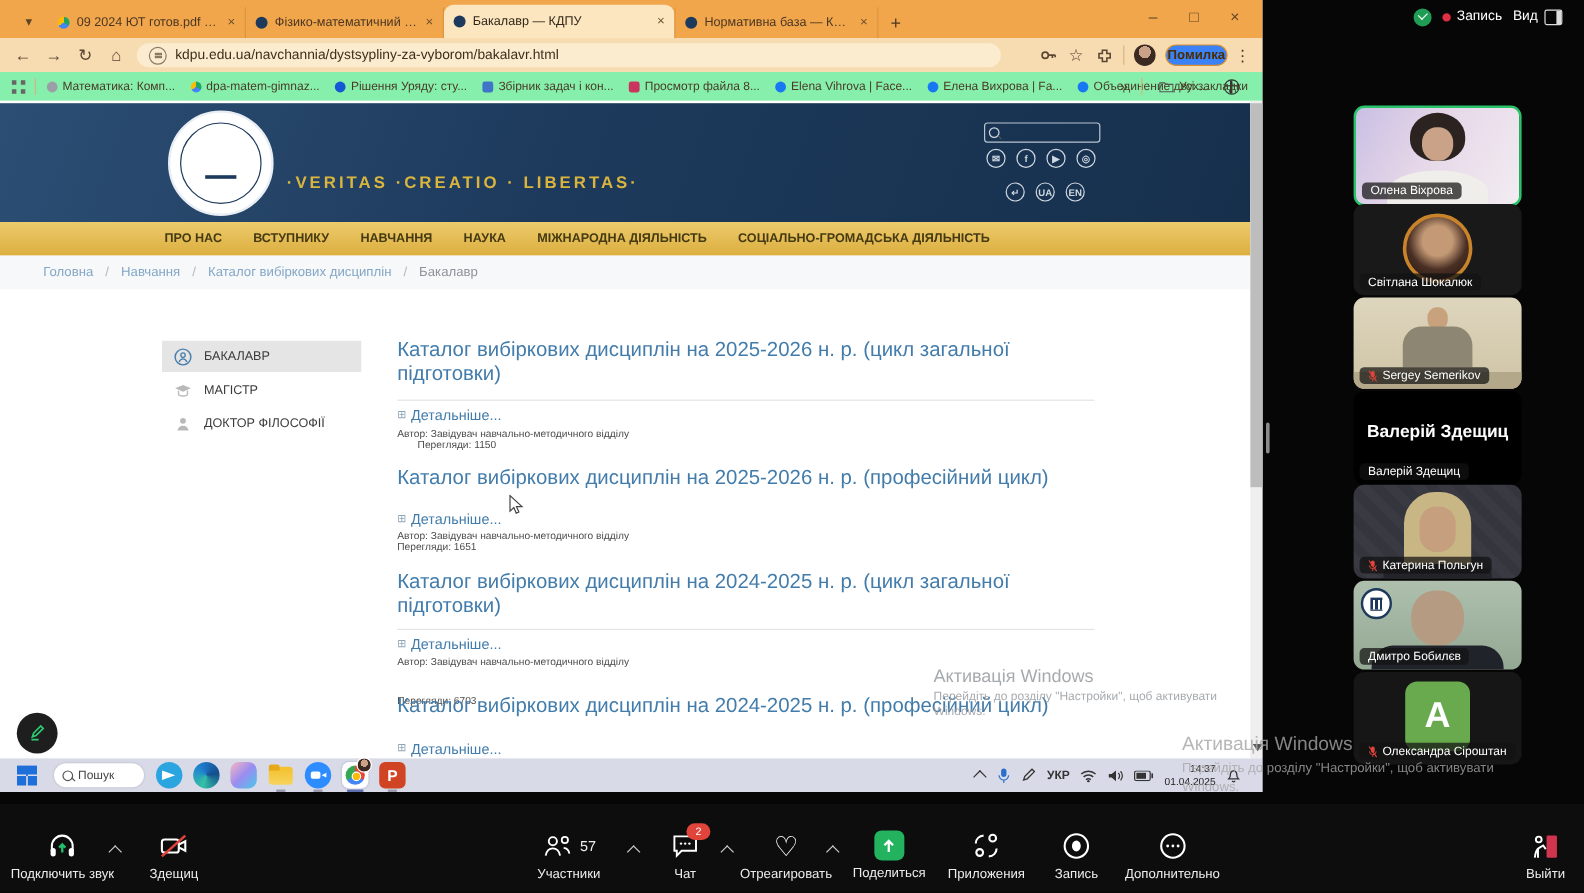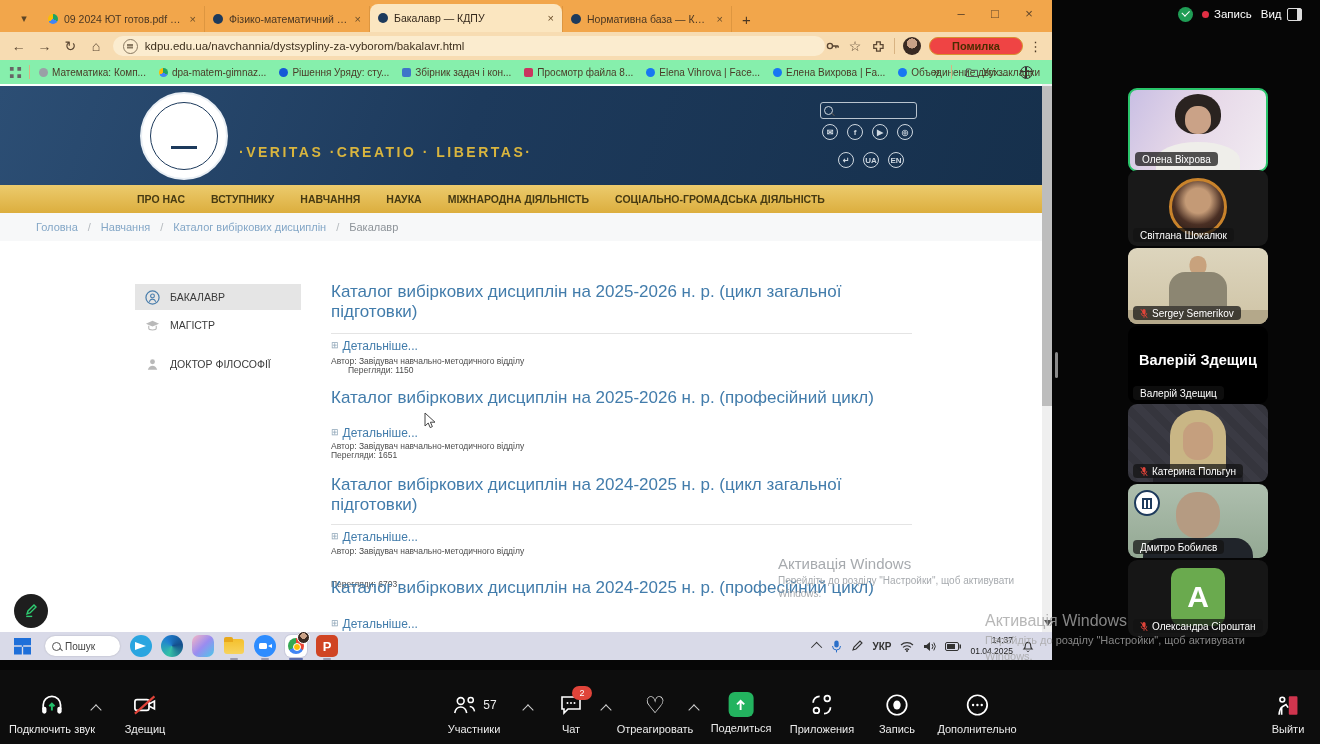--- a/index.html
+++ b/index.html
@@ -16,22 +16,22 @@
   .tab .t-title{white-space:nowrap;overflow:hidden;text-overflow:ellipsis;flex:1;}
   .tab .t-close{font-size:11px;color:#6b4e2a;flex:0 0 auto;}
   .tab.active{background:#fbe6c0;border-radius:8px 8px 0 0;border-right:none;color:#33271a;height:28px;}
   .favdot{width:10px;height:10px;border-radius:3px;flex:0 0 auto;}
   .winctl{top:6px;font-size:13px;color:#5f452a;width:30px;text-align:center;}
   .toolrow{left:0;top:32px;width:1052px;height:28px;background:#f7dcb2;display:flex;align-items:center;}
   .navglyph{font-size:14px;color:#5a4632;width:26px;text-align:center;}
   .urlpill{height:20px;background:#fbeccf;border-radius:11px;display:flex;align-items:center;
            padding:0 10px;gap:7px;width:700px;margin-left:4px;}
   .urltext{font-size:11.5px;color:#3d2f1d;}
-  .errbtn{background:#ef4444;border:1px solid #d98f2e;color:#4a2c00;font-size:11px;font-weight:bold;
-          border-radius:12px;padding:2px 22px;}
+  .errbtn{background:#3b82f6;border:1px solid #d98f2e;color:#4a2c00;font-size:11px;font-weight:bold;
+          border-radius:12px;padding:2px 1px;}
   .bmrow{left:0;top:60px;width:1052px;height:24px;background:#86efac;display:flex;align-items:center;
          font-size:10px;color:#4a3b27;}
   .bm{display:flex;align-items:center;gap:4px;margin-right:13px;white-space:nowrap;}
   .bmico{width:9px;height:9px;border-radius:2px;flex:0 0 auto;}
   
   .sitehead{left:0;top:86px;width:1042px;height:99px;
             background:linear-gradient(110deg,#2c4e74 0%,#1d3a5c 45%,#16304c 100%);}
   .sitetitle{left:237px;top:22px;width:580px;color:#fff;font-weight:bold;font-size:19px;letter-spacing:0.2px;}
   .motto{left:239px;top:58px;color:#d9b53e;font-weight:bold;font-size:14px;letter-spacing:2.5px;}
   .logo{left:140px;top:6px;width:84px;height:84px;border-radius:50%;background:#fff;border:2px solid #e8eef4;
@@ -256,21 +256,21 @@
         </svg>
       <span>БАКАЛАВР</span>
     </div>
     <div class="abs siderow" style="top:312px;">
       <svg width="15" height="15" viewBox="0 0 16 16">
           <path d="M8 3 1 6l7 3 7-3z" fill="#b9b9b9"></path>
           <path d="M4 8.2V11c0 .9 1.8 1.8 4 1.8s4-.9 4-1.8V8.2" fill="none" stroke="#b9b9b9" stroke-width="1.2"></path>
         </svg>
       <span>МАГІСТР</span>
     </div>
-    <div class="abs siderow" style="top:351px;align-items:center;">
+    <div class="abs siderow" style="top:340px;align-items:center;">
       <svg width="15" height="15" viewBox="0 0 16 16">
           <circle cx="8" cy="5" r="2.6" fill="#b9b9b9"></circle>
           <path d="M3 13.5c.9-3 2.7-4.2 5-4.2s4.1 1.2 5 4.2z" fill="#b9b9b9"></path>
         </svg>
       <span>ДОКТОР ФІЛОСОФІЇ</span>
     </div>
 
     <div class="abs article-title" style="top:282px;">Каталог вибіркових дисциплін на 2025-2026 н. р. (цикл загальної підготовки)</div>
     <div class="abs hr" style="top:333px;"></div>
     <div class="abs more" style="top:339px;">

